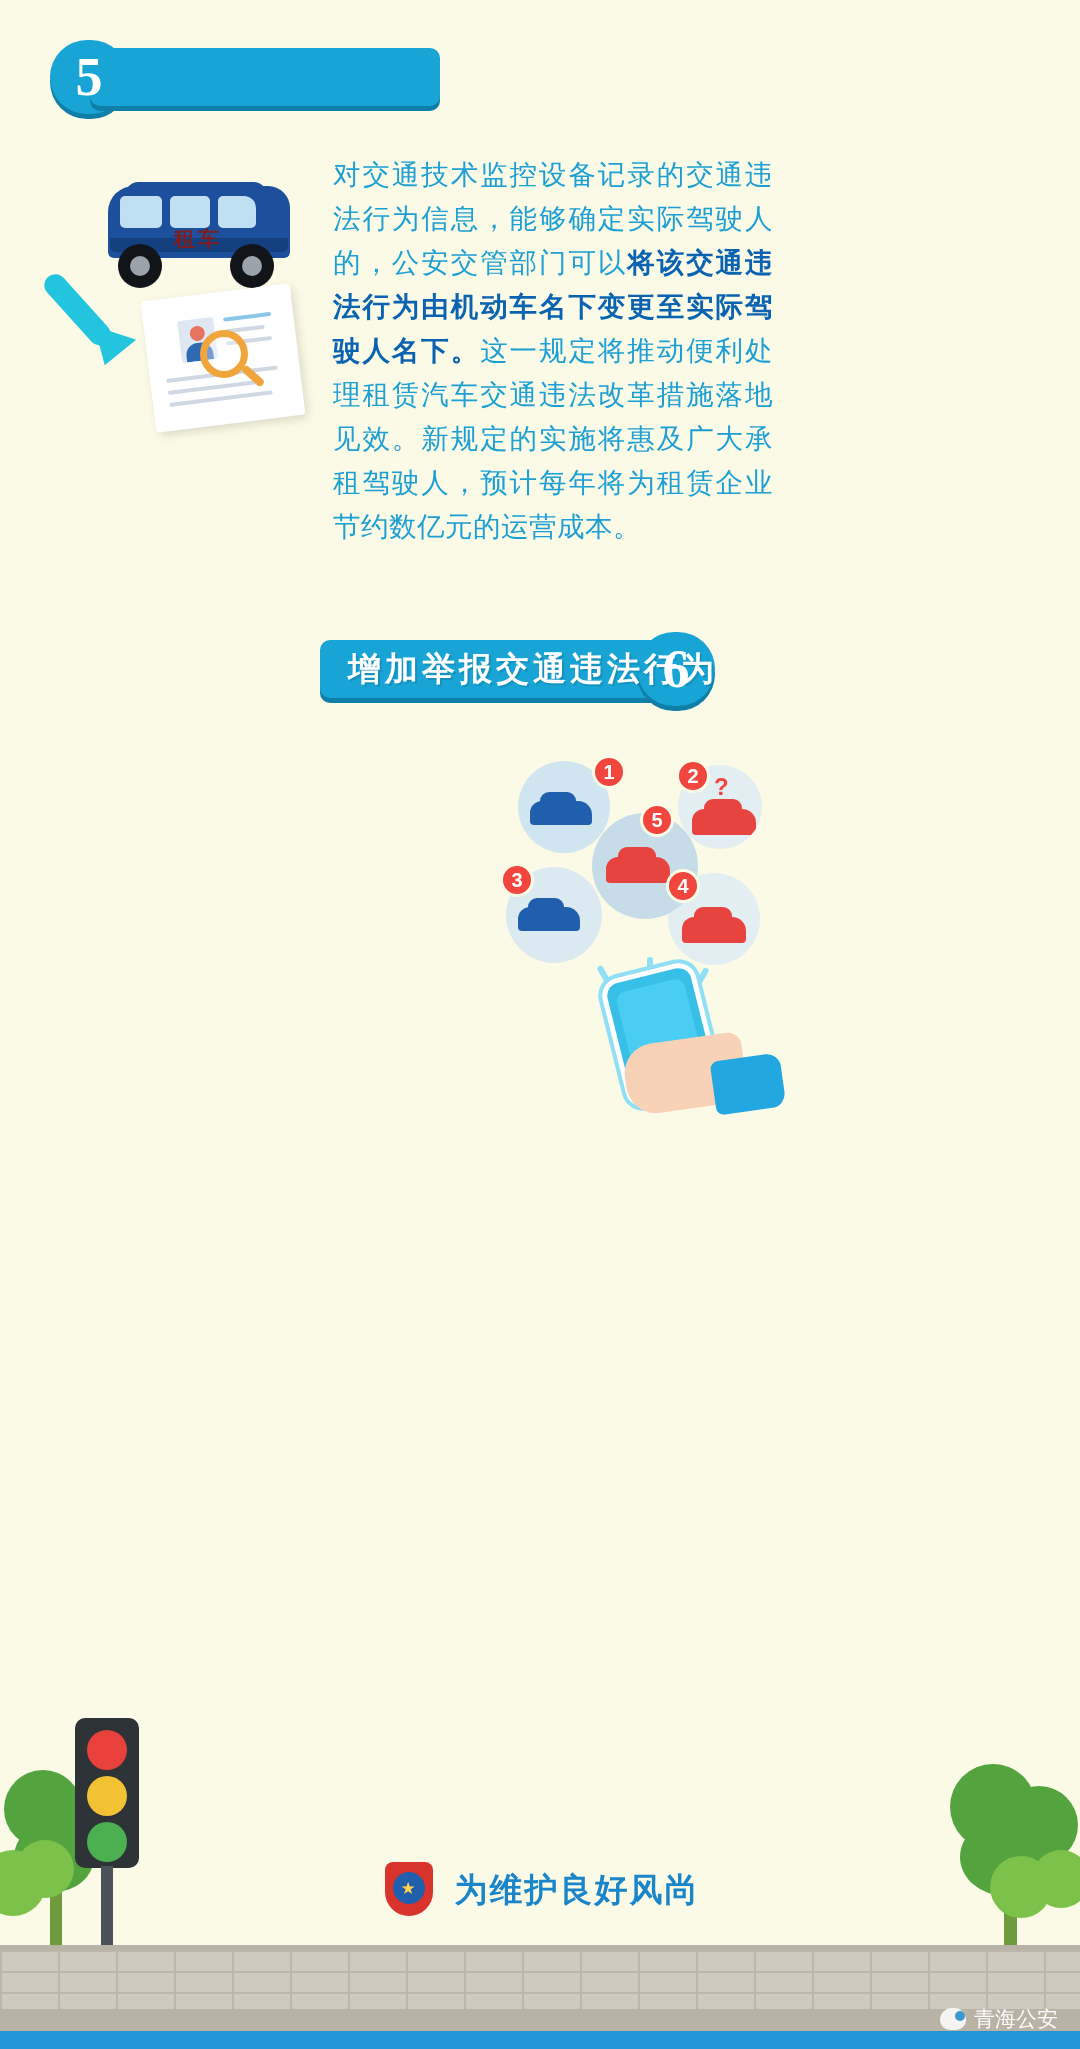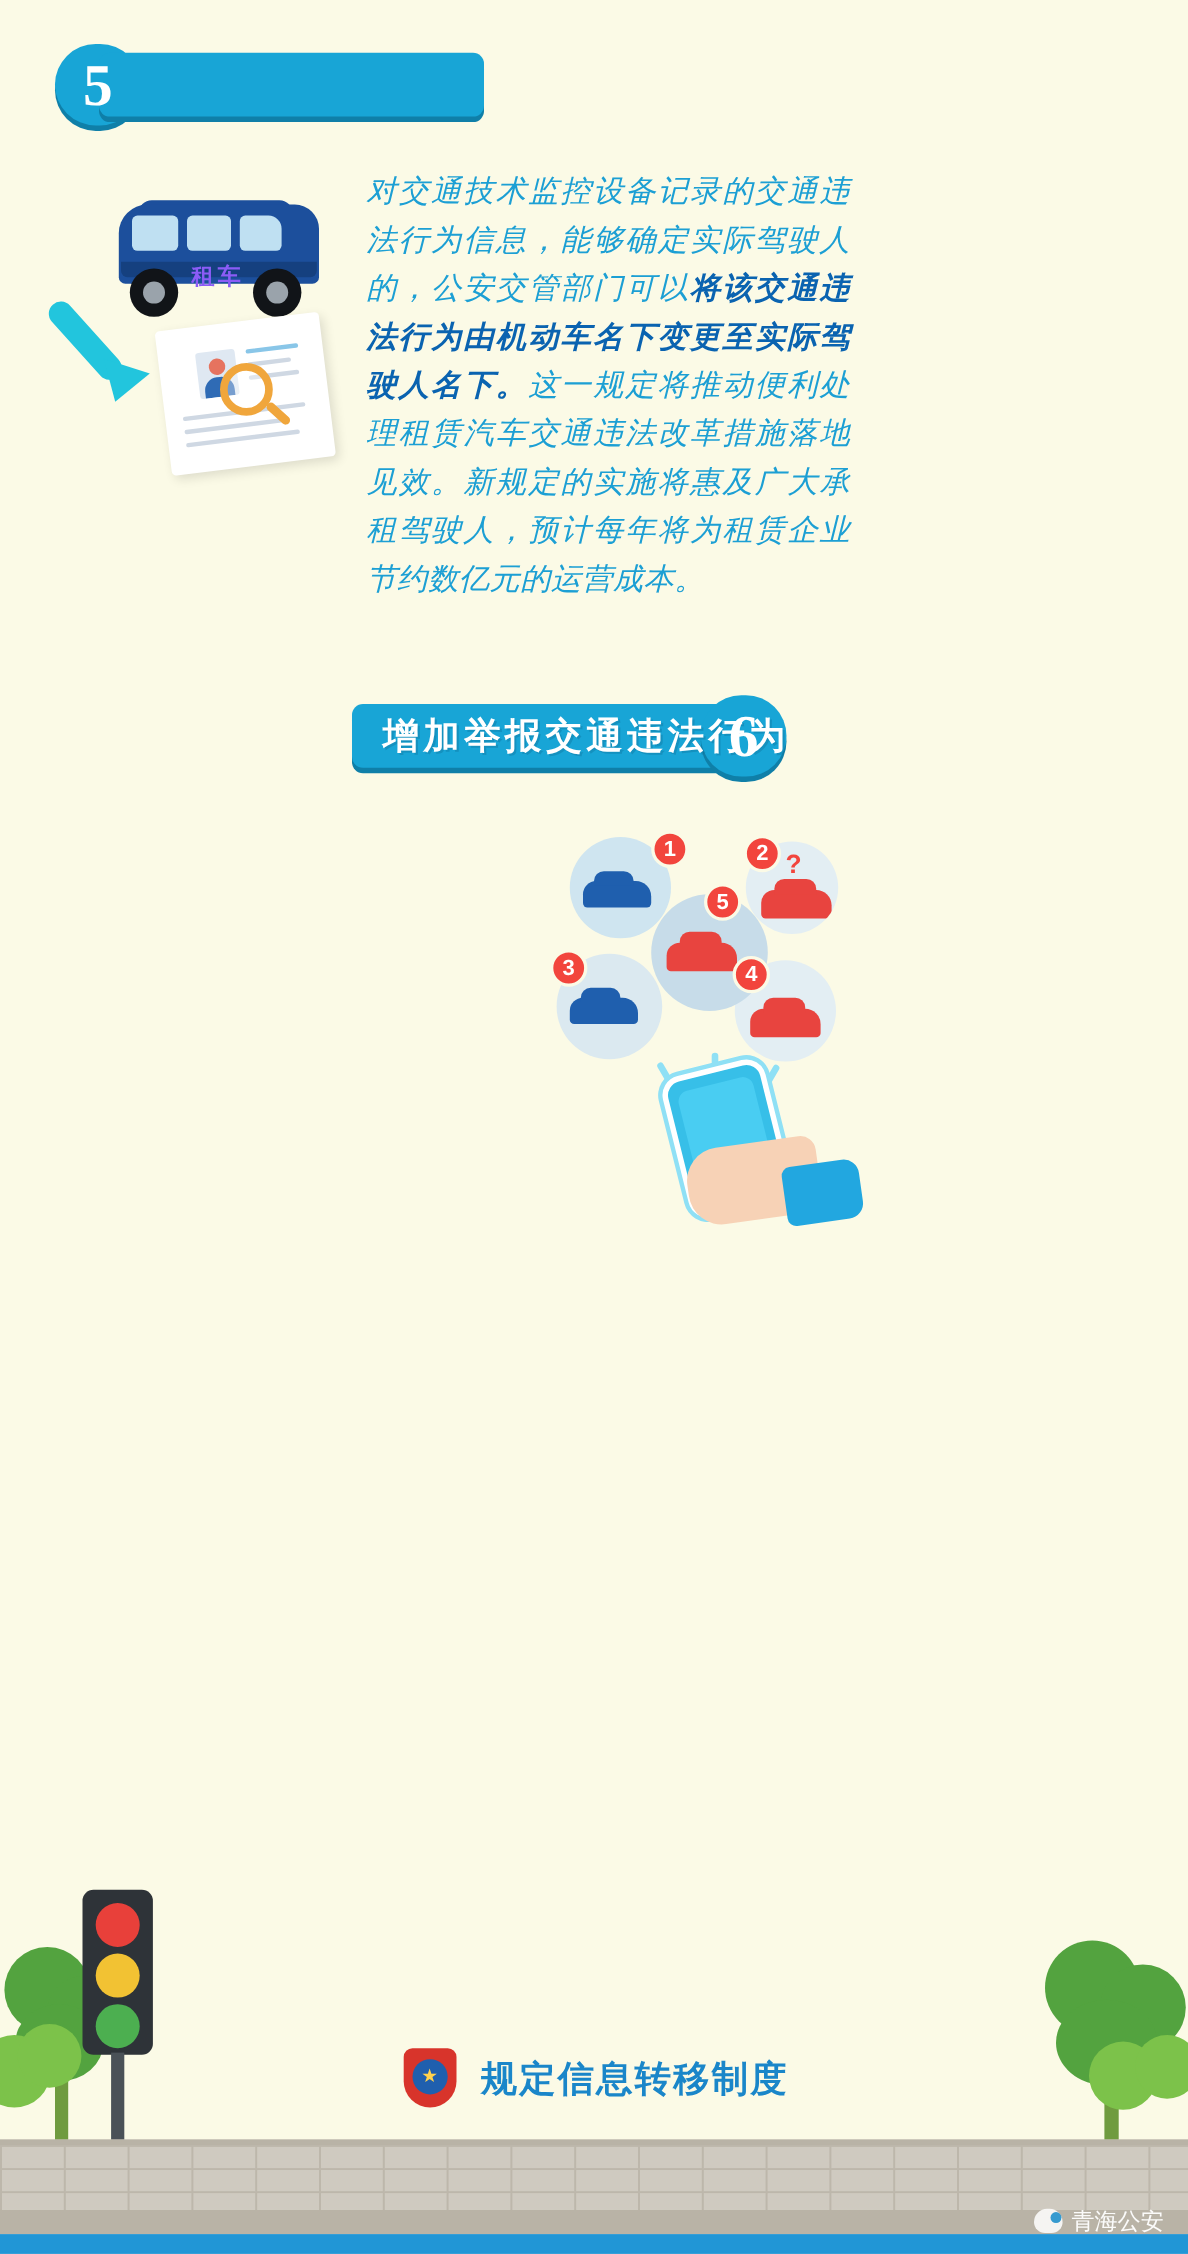--- a/index.html
+++ b/index.html
@@ -55,21 +55,20 @@
 
   
   .para {
     position:absolute;
     color:#1c9fd4;
     font-size:27.5px;
     line-height:44px;
     letter-spacing:0.5px;
     text-align:justify;
     font-family:"DejaVu Sans",sans-serif;
-    font-style:italic;
   }
   .para b { color:#0a63b0; font-weight:bold; }
   #para1 { left:333px; top:152px; width:440px; }
   #para2 { left:72px;  top:795px; width:392px; }
   #para3 { left:52px;  top:1392px; width:982px; font-size:28px; line-height:48px; }
   #para3 b { color:#0b6fc0; }
 
   
   .van { position:absolute; left:100px; top:182px; width:200px; height:110px; }
   .van .body {
@@ -84,22 +83,22 @@
     position:absolute; top:14px; height:32px; background:#bfe0f2; border-radius:5px;
   }
   .van .w1 { left:20px; width:42px; }
   .van .w2 { left:70px; width:40px; }
   .van .w3 { left:118px; width:38px; border-radius:5px 12px 5px 5px; }
   .van .stripe {
     position:absolute; left:10px; top:56px; width:178px; height:14px;
     background:#15407f; border-radius:0 0 6px 6px;
   }
   .van .label {
-    position:absolute; left:52px; top:56px; width:92px; height:26px;
-    color:#8b5cf6; font-size:21px; font-weight:bold; letter-spacing:3px;
+    position:absolute; left:52px; top:44px; width:92px; height:26px;
+    color:#7f1d1d; font-size:21px; font-weight:bold; letter-spacing:3px;
     display:flex; align-items:center; justify-content:center;
     font-family:"DejaVu Sans",sans-serif;
   }
   .van .wheel {
     position:absolute; top:62px; width:44px; height:44px;
     background:#111418; border-radius:50%;
   }
   .van .wheel::after {
     content:""; position:absolute; left:12px; top:12px;
     width:20px; height:20px; background:#9aa3ab; border-radius:50%;
@@ -368,21 +367,21 @@
     <div class="strip"></div>
     <div class="water"></div>
   </div>
 
   <div class="footer">
     <div class="emblem">
       <div class="shield"></div>
       <div class="inner"></div>
       <div class="star">★</div>
     </div>
-    <div class="agency">规定信息转移制度</div>
+    <div class="agency">为维护良好风尚</div>
   </div>
 
   <div class="weibo">
     <div class="eye"></div>
     <span>青海公安</span>
   </div>
 
 </div>
 
 </body></html>

